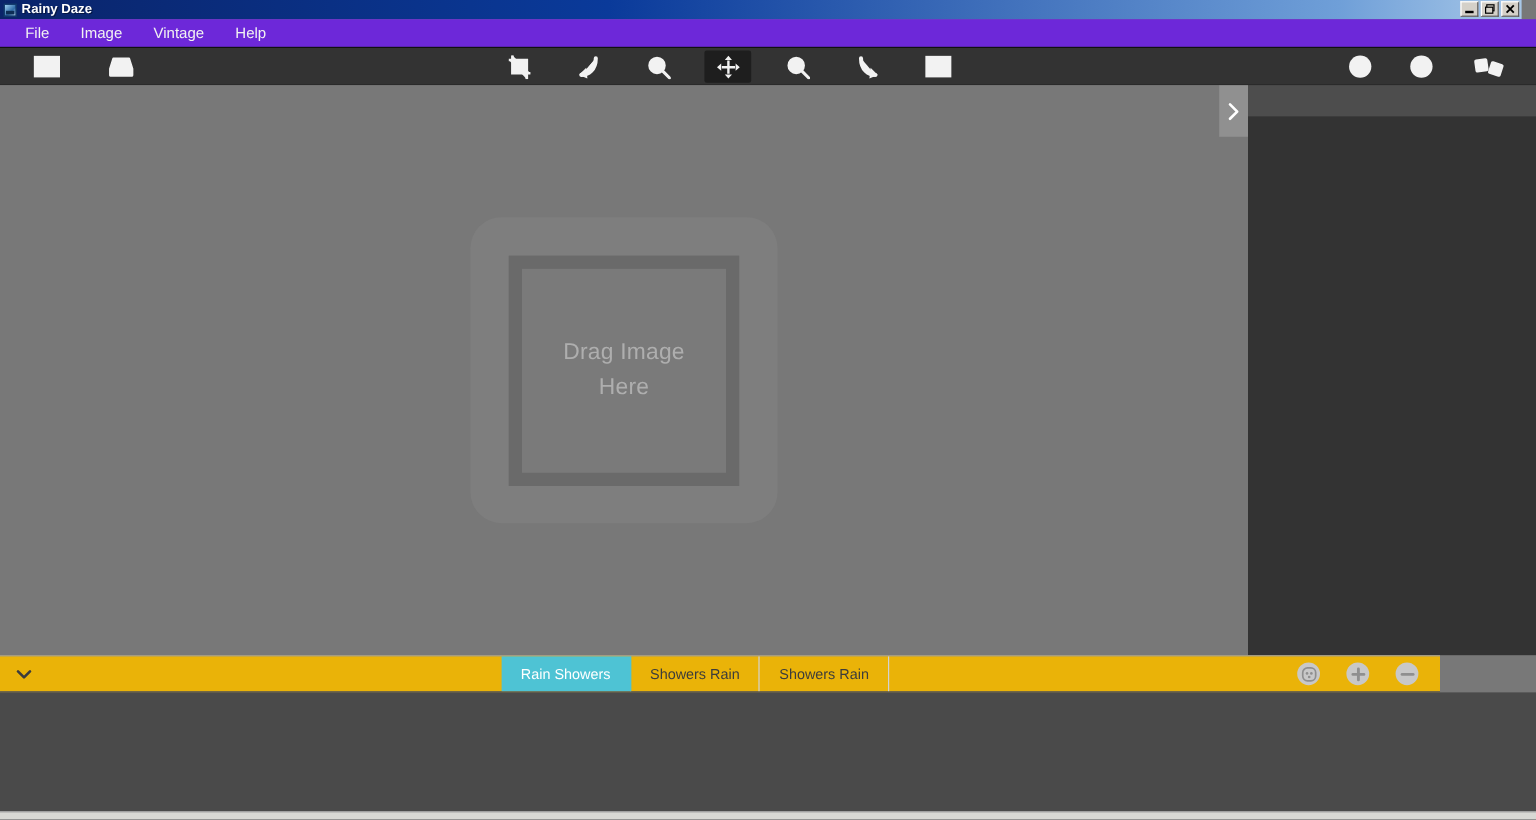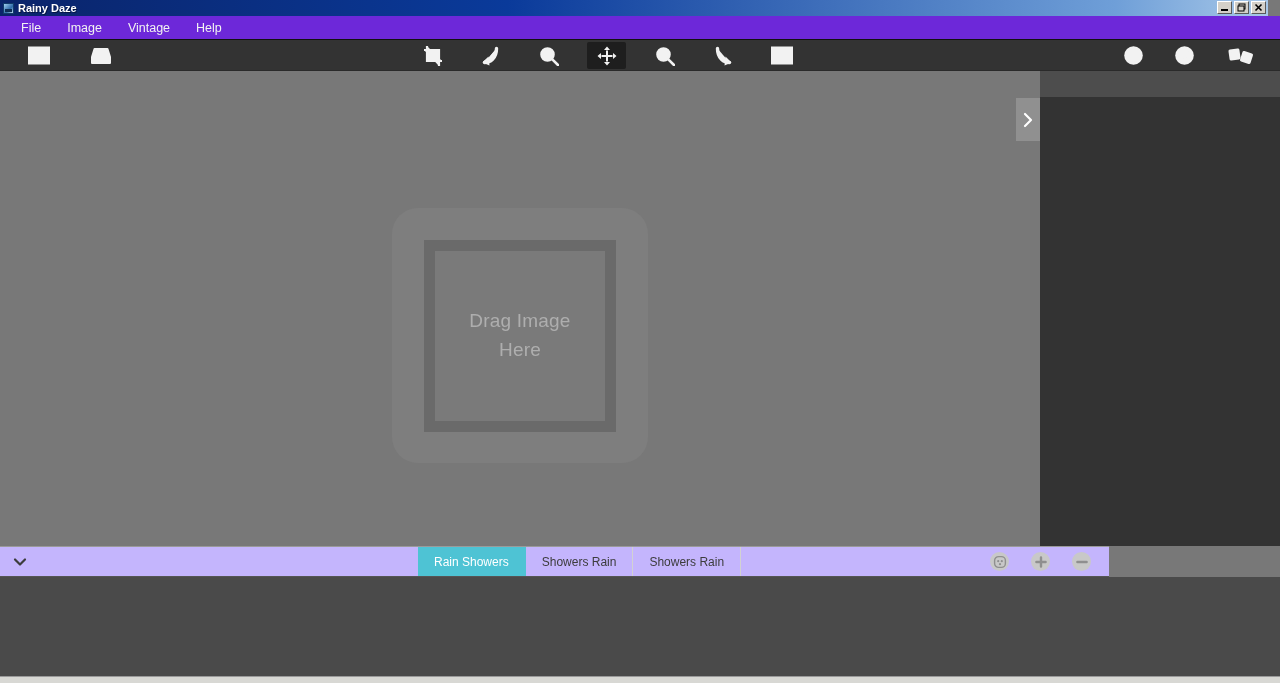--- a/index.html
+++ b/index.html
@@ -67,21 +67,21 @@
     display: flex; align-items: center; justify-content: center;
     cursor: default; border-radius: 2px;
   }
   .tool.active { background: #1e1e1e; }
   .tool svg { display: block; }
   .tool svg * { fill: #f2f2f2; }
 
   
   .canvas {
     position: absolute; left: 0; top: 71px; width: 1040px; height: 475px;
-    background: #787878; overflow: hidden; margin-top: 27px;
+    background: #787878; overflow: hidden;
   }
   .dropzone {
     position: absolute; left: 392px; top: 110px; width: 256px; height: 255px;
     background: #7e7e7e; border-radius: 26px;
     display: flex; align-items: center; justify-content: center;
   }
   .dropzone-ring {
     width: 192px; height: 192px;
     border: 11px solid #6a6a6a;
     display: flex; align-items: center; justify-content: center;
@@ -104,22 +104,22 @@
     position: absolute; left: 1040px; top: 71px; width: 240px; height: 475px;
     background: #333333;
   }
   .rightpanel-header {
     position: absolute; left: 0; top: 0; width: 240px; height: 26px;
     background: #4d4d4d;
   }
 
   
   .tabbar {
-    position: absolute; left: 0; top: 546px; width: 1109px; height: 31px;
-    background: #c4b5fd;
+    position: absolute; left: 0; top: 546px; width: 1200px; height: 31px;
+    background: #eab308;
     border-top: 1px solid #9a9a9a;
     border-bottom: 1px solid #555;
   }
   .collapse-toggle {
     position: absolute; left: 0; top: 0; width: 40px; height: 29px;
     display: flex; align-items: center; justify-content: center;
     cursor: default;
   }
   .collapse-toggle svg { display: block; }
   .tabs {

